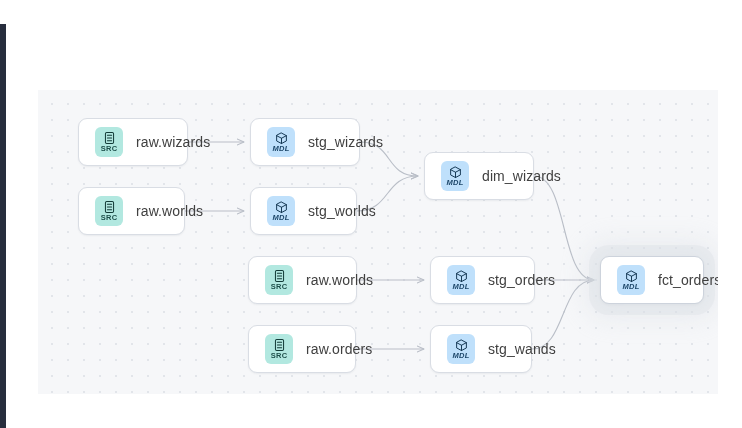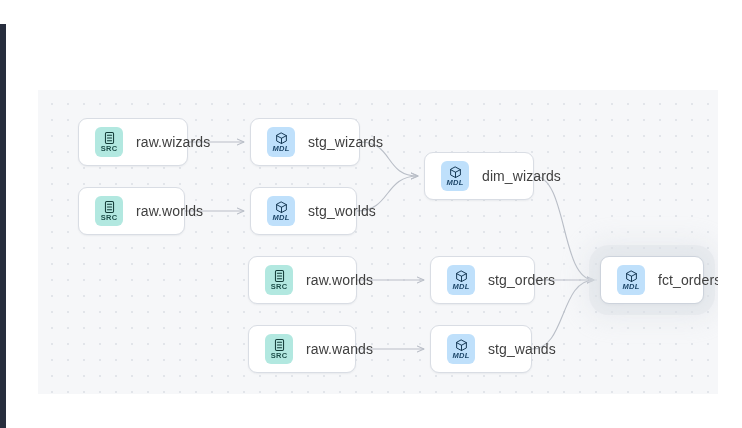--- a/index.html
+++ b/index.html
@@ -171,21 +171,21 @@
         <div class="node" style="left: 210px; top: 235px; width: 108px;">
           <span class="badge src">
             <svg width="13" height="14" viewBox="0 0 16 17" fill="none" stroke="#123b37" stroke-width="1.25" stroke-linecap="round" stroke-linejoin="round">
               <rect x="3" y="1.6" width="10" height="13.8" rx="1.6"></rect>
               <line x1="5.4" y1="5" x2="10.6" y2="5"></line>
               <line x1="5.4" y1="8.5" x2="10.6" y2="8.5"></line>
               <line x1="5.4" y1="12" x2="10.6" y2="12"></line>
             </svg>
             <span class="tag">SRC</span>
           </span>
-          <span class="node-label">raw.wands</span>
+          <span class="node-label">raw.orders</span>
         </div>
         <div class="node" style="left: 212px; top: 28px; width: 110px;">
           <span class="badge mdl">
             <svg width="13" height="13" viewBox="0 0 16 16" fill="none" stroke="#123551" stroke-width="1.2" stroke-linecap="round" stroke-linejoin="round">
               <path d="M8 1.3 L14 4.5 L14 11 L8 14.2 L2 11 L2 4.5 Z"></path>
               <path d="M2 4.5 L8 7.7 L14 4.5"></path>
               <path d="M8 7.7 L8 14.2"></path>
             </svg>
             <span class="tag">MDL</span>
           </span>

